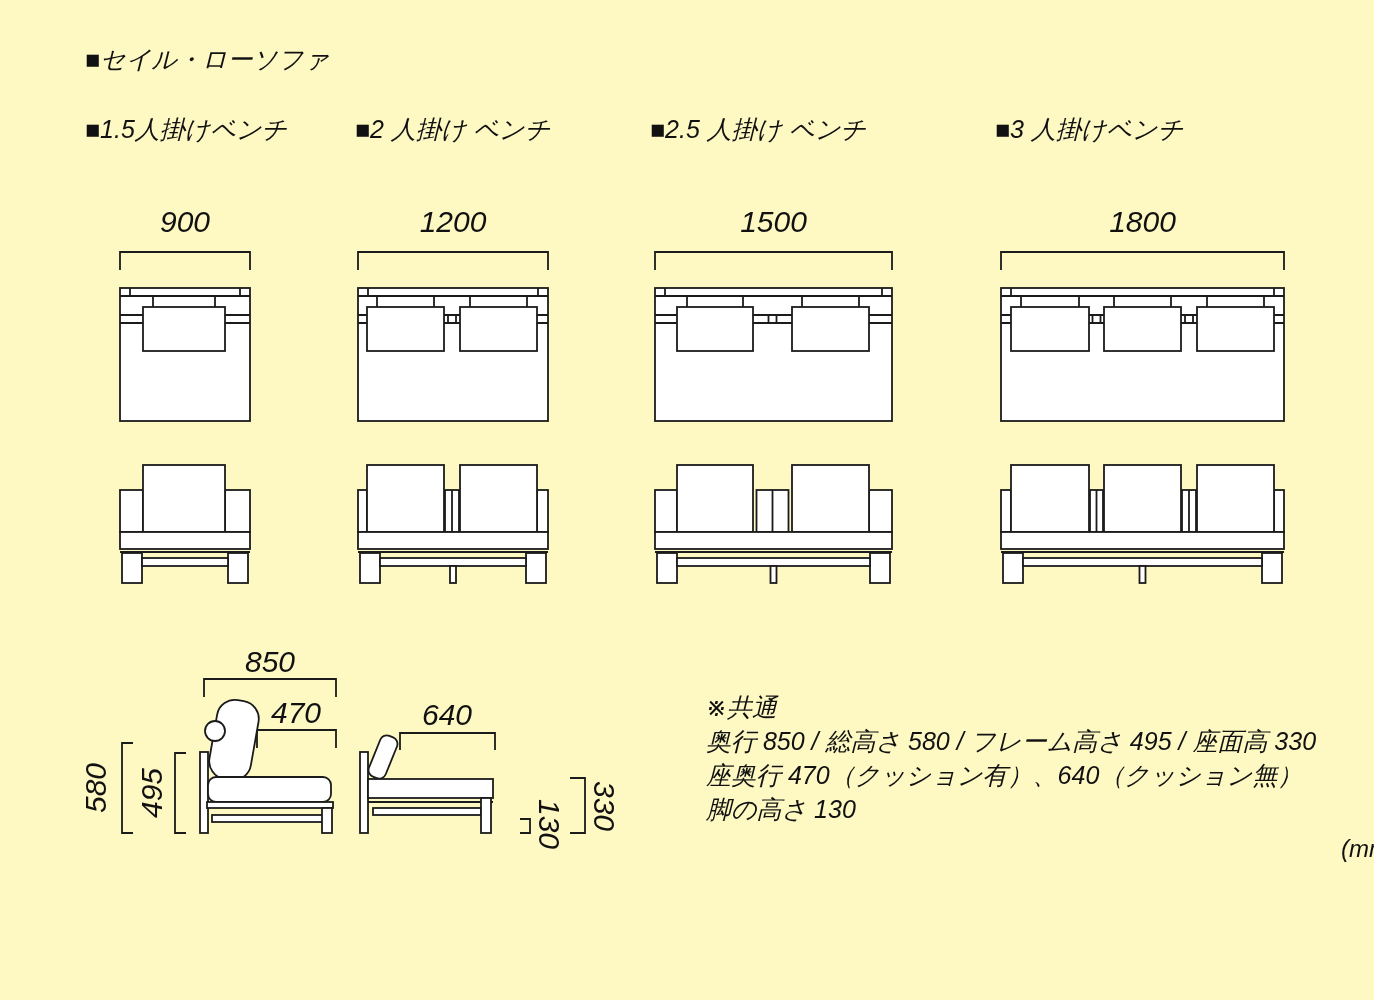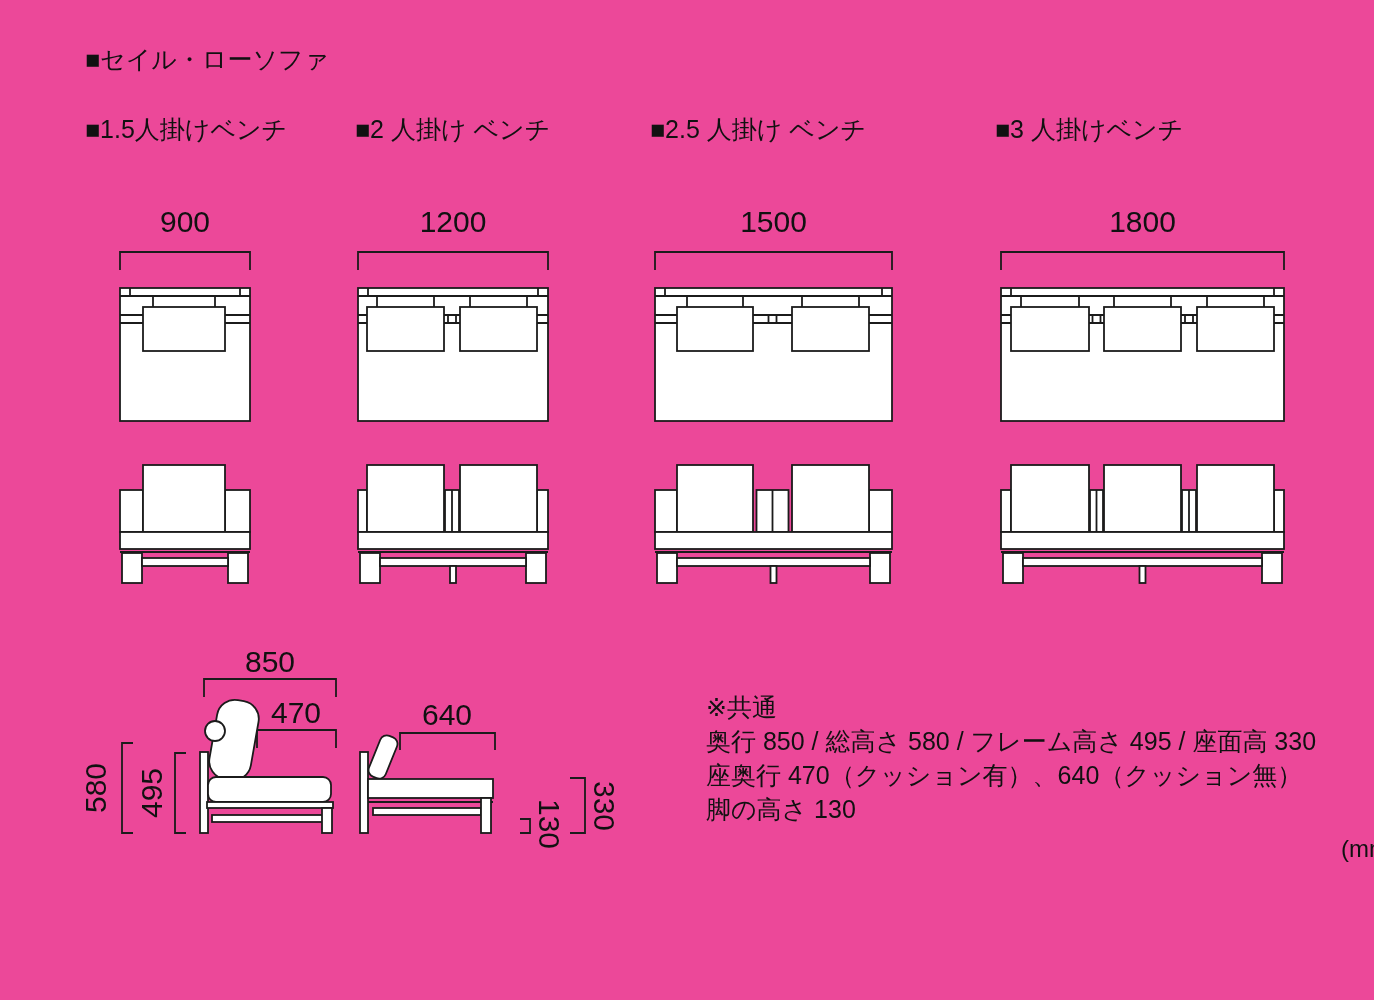--- a/index.html
+++ b/index.html
@@ -1,16 +1,16 @@
 <!DOCTYPE html>
 <html><head>
 <meta charset="utf-8">
 <style>
   html,body{margin:0;padding:0;background:#fff;}
-  .page{position:relative;width:1374px;height:1000px;background:#ec4899;overflow:hidden;}
+  .page{position:relative;width:1374px;height:1000px;background:#fef9c3;overflow:hidden;font-style:italic;}
   svg{position:absolute;left:0;top:0;}
   svg line, svg path, svg rect, svg circle{stroke:#1b1b1b;stroke-width:1.8;stroke-linejoin:miter;}
   svg text{fill:#111;stroke:none;font-family:"Liberation Sans","DejaVu Sans",sans-serif;}
 </style>
 </head>
 <body>
 
 <div class="page">
   <svg id="diagram" width="1400" height="1000" viewBox="0 0 1400 1000">
       <text font-size="25" x="85" y="68">■セイル・ローソファ</text>

